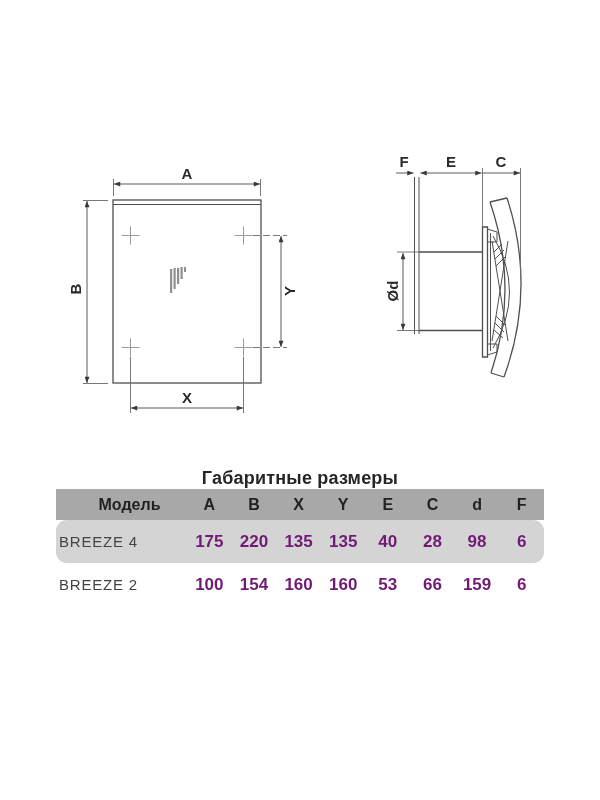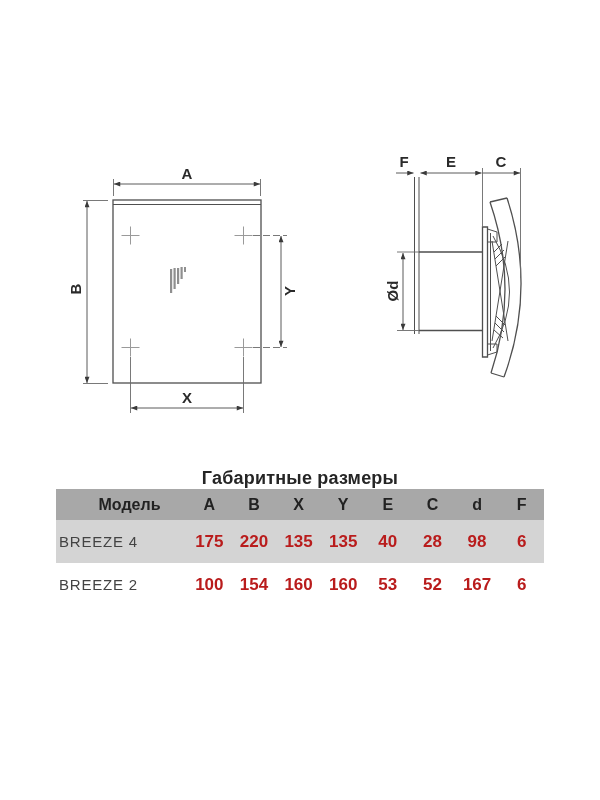--- a/index.html
+++ b/index.html
@@ -20,25 +20,25 @@
   .logo-bar{fill:#8f8f8f;}
 
   .section-title{
     position:absolute;left:0;top:468px;width:600px;text-align:center;
     font-size:18px;font-weight:700;color:#252525;letter-spacing:0.2px;
   }
 
   .dim-table{position:absolute;left:56px;top:489px;width:488px;}
   .trow{display:grid;grid-template-columns:131px repeat(8,1fr);align-items:center;}
   .trow.header{height:31px;background:#a8a8a8;}
-  .trow.r1{height:43px;background:#d4d4d4;}
+  .trow.r1{height:43px;background:#d4d4d4;border-radius:11px;}
   .trow.r2{height:43px;background:#ffffff;}
   .cell{text-align:center;}
   .hcell{font-size:16px;font-weight:700;color:#222222;}
-  .num{font-size:17px;font-weight:700;color:#b91c1c;}
+  .num{font-size:17px;font-weight:700;color:#701a75;}
   .model-cell{text-align:left;padding-left:3px;}
   .header .model-cell{text-align:center;padding-left:16px;}
   .model-name{font-size:15px;font-weight:400;color:#434343;letter-spacing:0.8px;}
 </style>
 </head>
 <body>
 
 <div class="stage">
 
   <svg class="diagram" width="600" height="450" viewBox="0 0 600 450">
@@ -166,19 +166,19 @@
       <div class="cell num">6</div>
     </div>
 
     <div class="trow r2">
       <div class="cell model-cell model-name">BREEZE 2</div>
       <div class="cell num">100</div>
       <div class="cell num">154</div>
       <div class="cell num">160</div>
       <div class="cell num">160</div>
       <div class="cell num">53</div>
-      <div class="cell num">52</div>
-      <div class="cell num">167</div>
+      <div class="cell num">66</div>
+      <div class="cell num">159</div>
       <div class="cell num">6</div>
     </div>
 
   </div>
 </div>
 
 </body></html>

